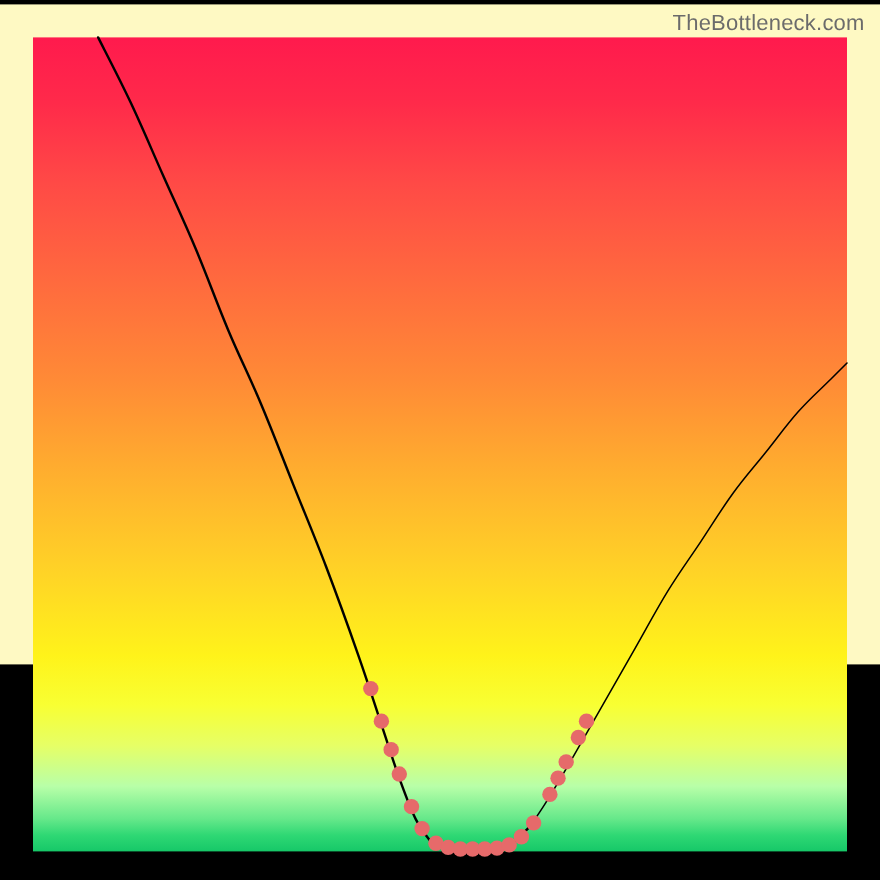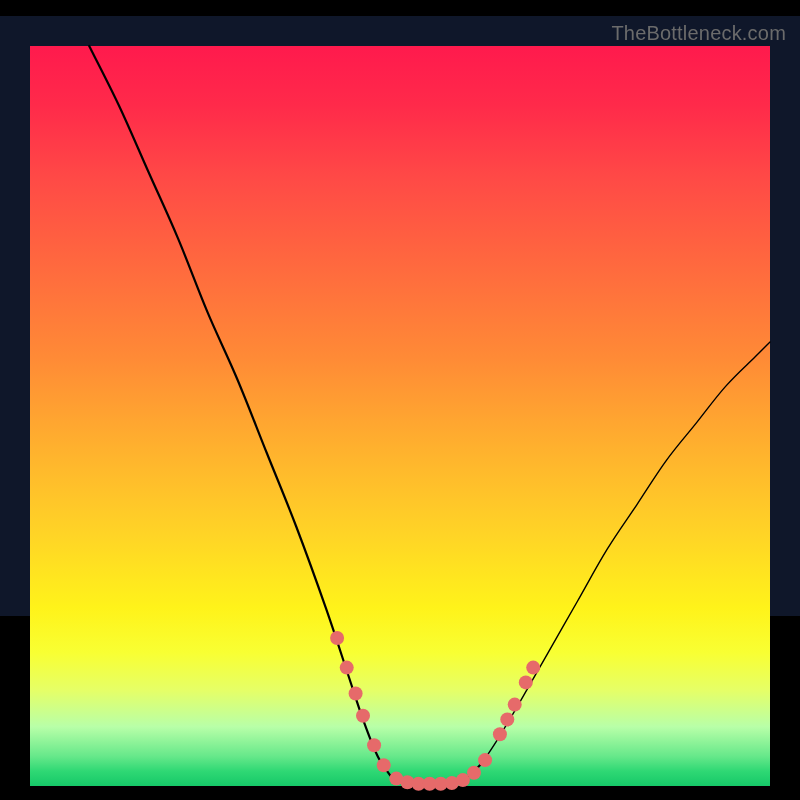--- a/index.html
+++ b/index.html
@@ -6,25 +6,25 @@
     margin: 0;
     padding: 0;
     width: 800px;
     height: 800px;
     overflow: hidden;
     background: #000;
     font-family: Arial, Helvetica, sans-serif;
   }
   .frame {
     position: absolute;
-    top: 16px;
+    top: 4px;
     left: 0;
     width: 800px;
     height: 600px;
-    background: #0f172a;
+    background: #fef9c3;
   }
   .plot-area {
     position: absolute;
     top: 30px;
     left: 30px;
     width: 740px;
     height: 740px;
     
     background: linear-gradient(
       to bottom,

